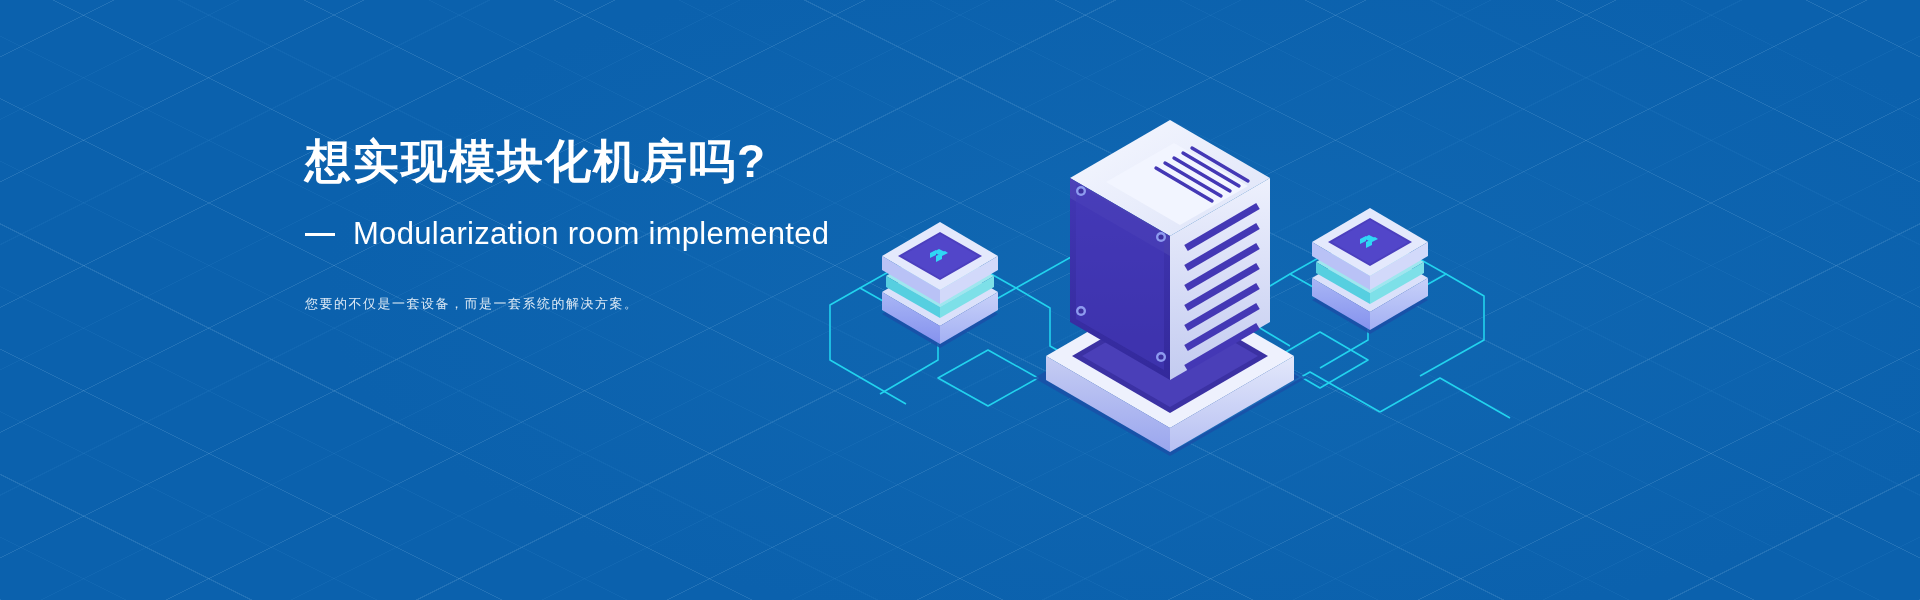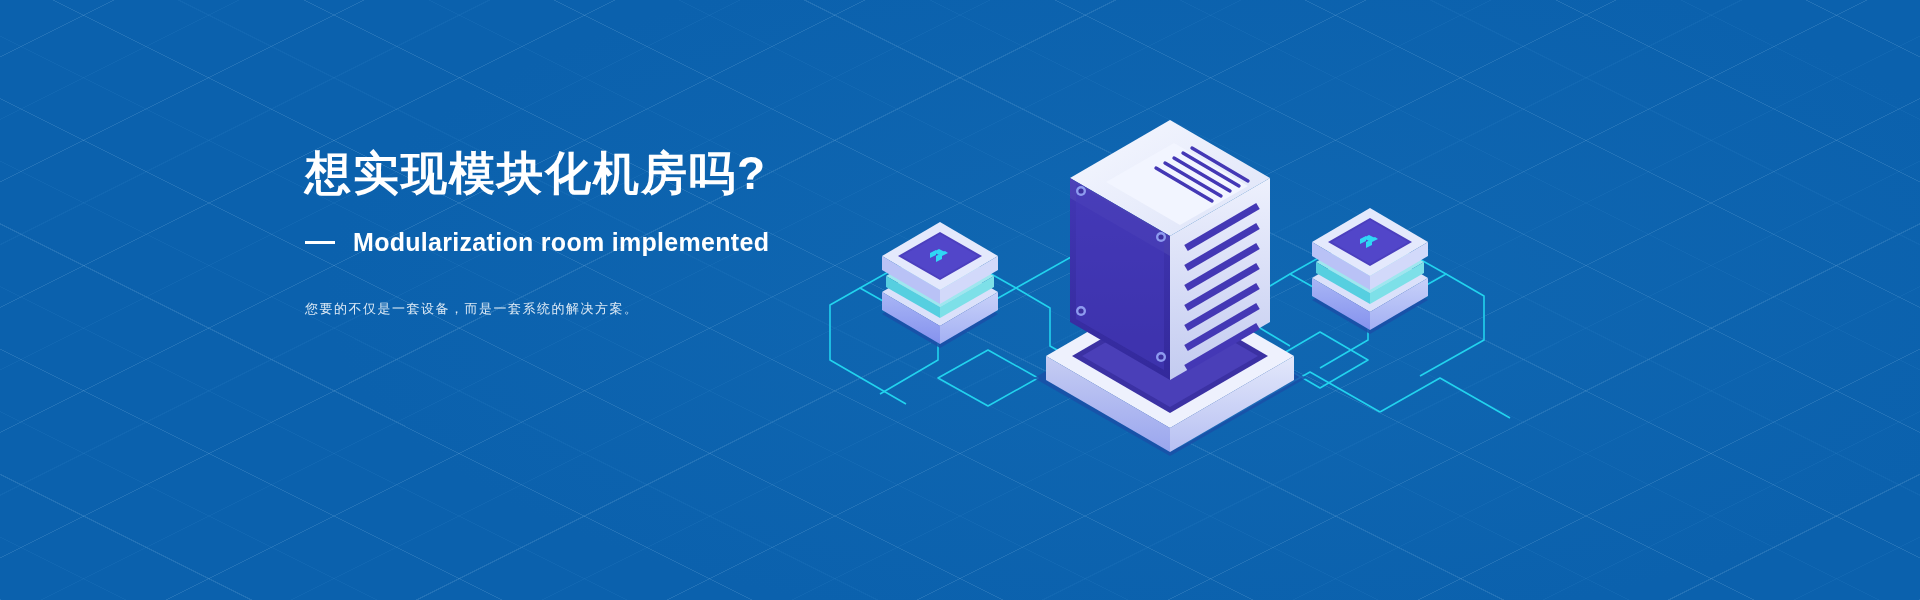--- a/index.html
+++ b/index.html
@@ -31,21 +31,21 @@
   }
   #vignette {
     position:absolute; inset:0;
     background:radial-gradient(ellipse 70% 90% at 62% 48%, rgba(30,120,190,.28) 0%, rgba(11,97,173,0) 65%);
     pointer-events:none;
   }
 
   
   #copy {
     position:absolute;
-    left:305px; top:146px;
+    left:305px; top:134px;
     width:700px;
   }
   #headline {
     font-size:46px;
     font-weight:bold;
     color:#ffffff;
     letter-spacing:2px;
     line-height:1.18;
     white-space:nowrap;
   }
@@ -54,23 +54,23 @@
     align-items:center;
     margin-top:28px;
   }
   #sub-dash {
     width:30px; height:3px;
     background:#ffffff;
     margin-right:18px;
     flex:0 0 auto;
   }
   #subtitle {
-    font-size:25px;
+    font-size:31px;
     color:#ffffff;
-    font-weight:bold;
+    font-weight:normal;
     letter-spacing:.3px;
     white-space:nowrap;
   }
   #body-text {
     margin-top:43px;
     font-size:13px;
     color:#dce9f5;
     letter-spacing:1.5px;
     white-space:nowrap;
   }

